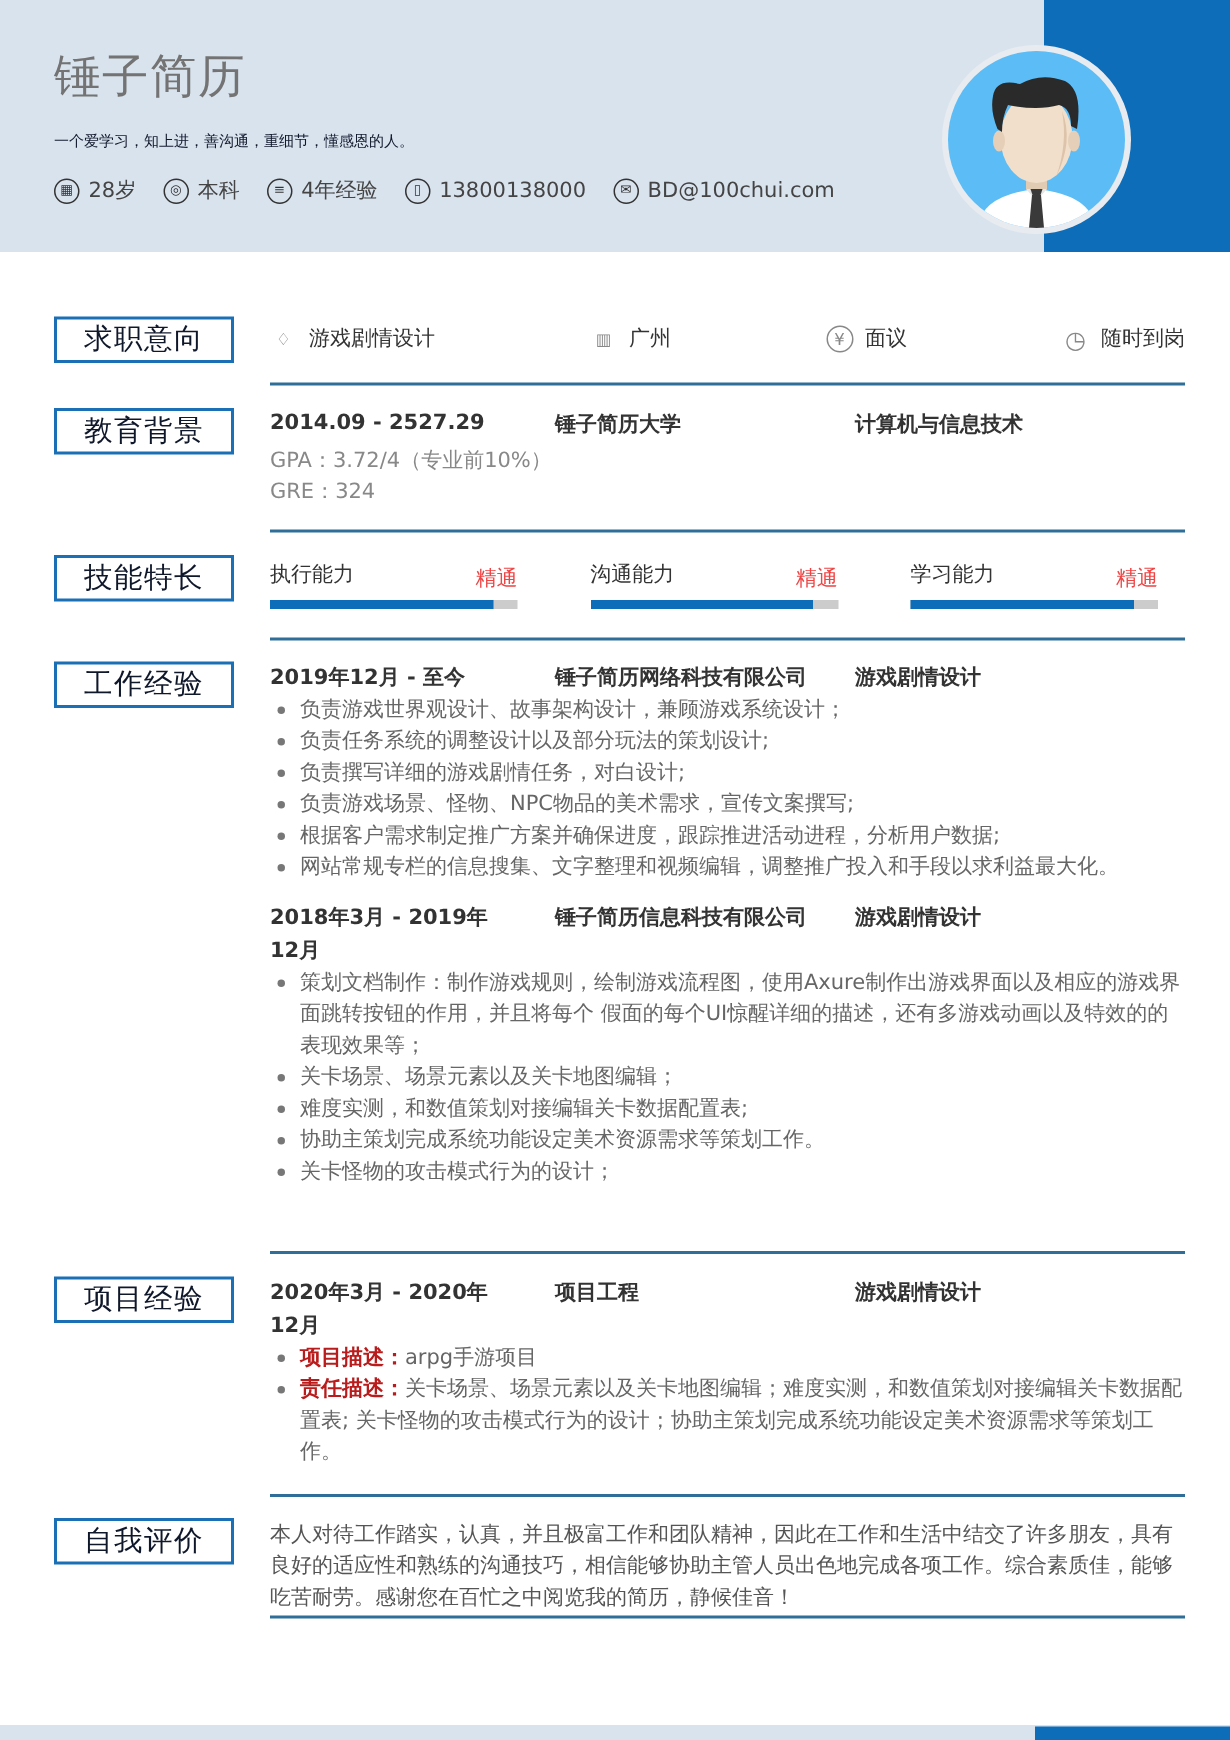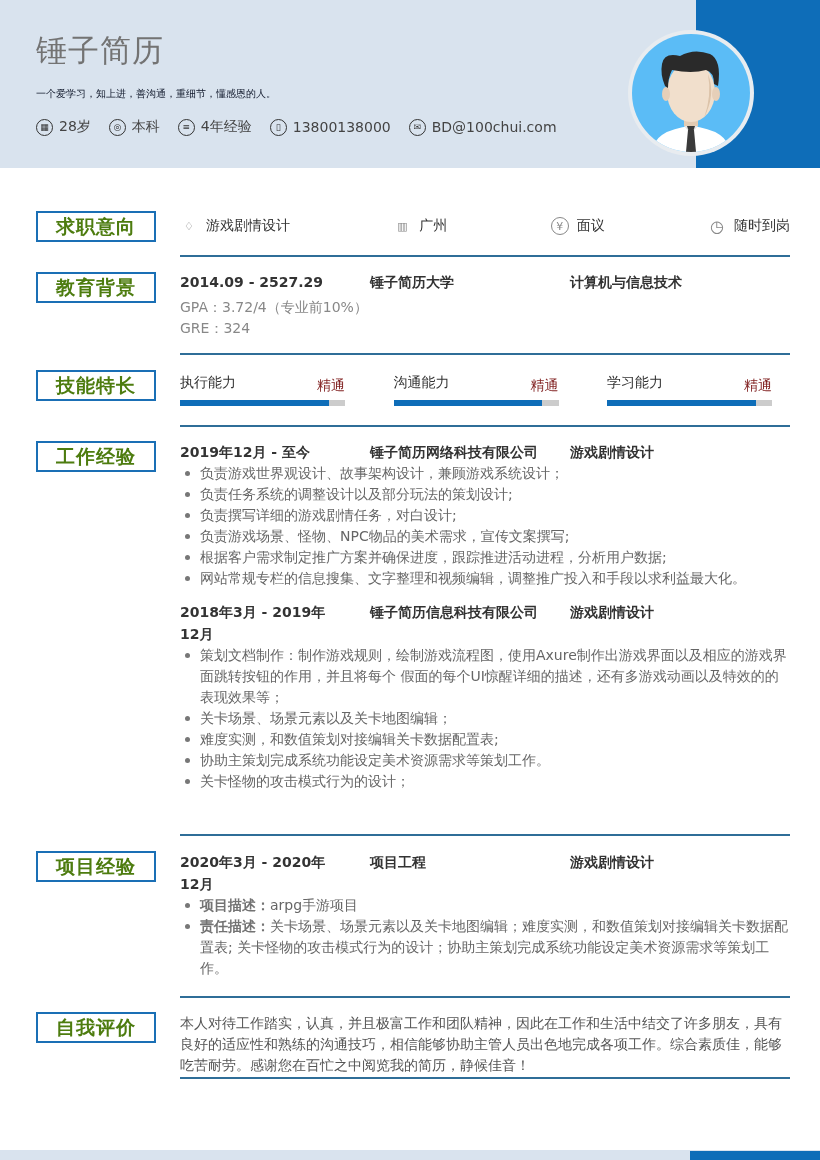--- a/index.html
+++ b/index.html
@@ -7,40 +7,40 @@
 .header{position:absolute;left:0;top:0;width:820px;height:168px;background:#d9e3ee}
 .header-blue{position:absolute;left:696px;top:0;width:124px;height:168px;background:#0e6db8}
 .name{position:absolute;left:36px;top:30px;font-size:31px;color:#737373;letter-spacing:1px}
 .motto{position:absolute;left:36px;top:87px;font-size:10px;color:#0f172a}
 .info{position:absolute;left:36px;top:118px;display:flex;align-items:center;font-size:14px;color:#444}
 .info-item{display:flex;align-items:center;margin-right:18px}
 .ic{display:inline-flex;width:17px;height:17px;border:1.3px solid #333;border-radius:50%;align-items:center;justify-content:center;font-size:9px;color:#333;margin-right:6px;line-height:1}
 .avatar{position:absolute;left:628px;top:30px;width:126px;height:126px;border-radius:50%;background:#e8ecf0;padding:4px}
 .avatar svg{display:block}
 .section{position:absolute;left:36px;width:754px}
-.sec-title{position:absolute;left:0;width:120px;height:31px;border:2.5px solid #1a6fb5;color:#4d7c0f;font-weight:bold;font-size:19px;text-align:center;line-height:26px;letter-spacing:1px}
+.sec-title{position:absolute;left:0;width:120px;height:31px;border:2.5px solid #1a6fb5;color:#0f172a;font-weight:normal;font-size:19px;text-align:center;line-height:26px;letter-spacing:1px}
 .rule{position:absolute;left:144px;width:610px;height:1.5px;background:#2f6e98}
 .content{position:absolute;left:144px;width:610px}
 .intent{display:flex;justify-content:space-between;font-size:14px;color:#333}
 .intent-item{display:flex;align-items:center}
 .intent-ic{width:18px;height:18px;margin-right:8px;display:inline-flex;align-items:center;justify-content:center;color:#888;font-size:11px}
 .row3{display:flex;font-weight:bold;font-size:14px;color:#333}
 .row3 .c1{width:190px}
 .row3 .c2{width:200px}
 .sub{font-size:14px;color:#888;line-height:21px}
 .skills{display:flex;justify-content:space-between}
 .skill{width:165px}
 .skill-top{display:flex;justify-content:space-between;align-items:flex-end;font-size:14px;color:#333;height:22px}
-.skill-top .lvl{font-size:14px;color:#7f1d1d;position:relative;top:3px}
+.skill-top .lvl{font-size:14px;color:#ef4444;position:relative;top:3px}
 .bar{height:6px;background:#ccc;margin-top:8px}
 .bar-fill{height:6px;background:#0e6db8}
 ul.bul{list-style:none;font-size:14px;color:#666;line-height:21px}
 ul.bul li{position:relative;padding-left:20px}
 ul.bul li:before{content:"";position:absolute;left:5px;top:8px;width:5px;height:5px;border-radius:50%;background:#777}
-ul.bul li b{color:#737373}
+ul.bul li b{color:#b91c1c}
 .job-head{display:flex;font-weight:bold;font-size:14px;color:#333;line-height:22px}
 .job-head .c1{width:190px}
 .job-head .c2{width:200px}
 .self{font-size:14px;color:#555;line-height:21px}
 .footer{position:absolute;left:0;top:1150px;width:820px;height:10px;background:#d9e3ee}
 .footer-blue{position:absolute;left:690px;top:1151px;width:130px;height:9px;background:#0e6db8}
 </style>
 </head>
 <body>
 

